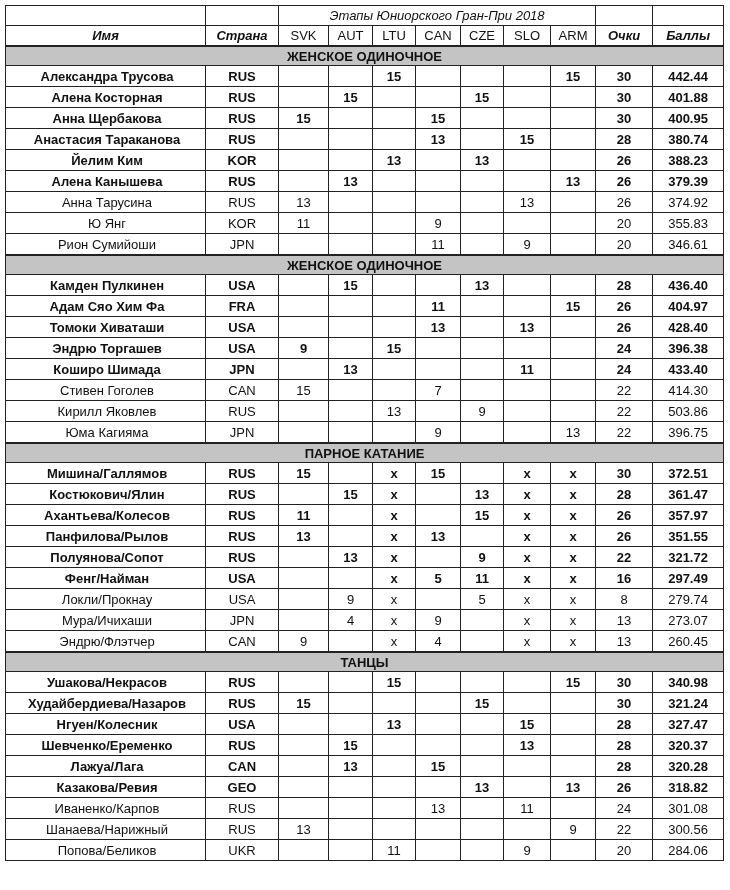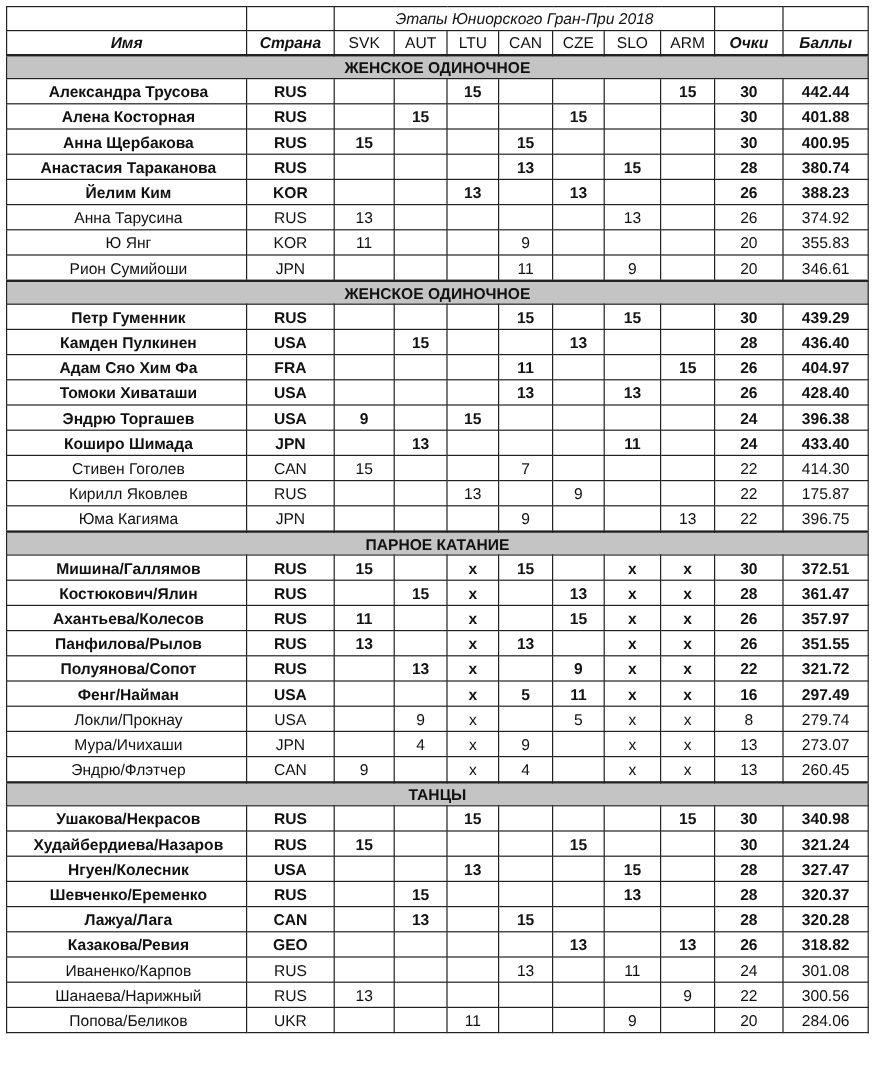--- a/index.html
+++ b/index.html
@@ -113,20 +113,33 @@
         <td></td>
         <td></td>
         <td>13</td>
         <td></td>
         <td>13</td>
         <td></td>
         <td></td>
         <td>26</td>
         <td>388.23</td>
       </tr>
+      <tr class="bold">
+        <td class="name">Алена Канышева</td>
+        <td>RUS</td>
+        <td></td>
+        <td>13</td>
+        <td></td>
+        <td></td>
+        <td></td>
+        <td></td>
+        <td>13</td>
+        <td>26</td>
+        <td>379.39</td>
+      </tr>
       <tr class="">
         <td class="name">Анна Тарусина</td>
         <td>RUS</td>
         <td>13</td>
         <td></td>
         <td></td>
         <td></td>
         <td></td>
         <td>13</td>
         <td></td>
@@ -156,33 +169,20 @@
         <td></td>
         <td>9</td>
         <td></td>
         <td>20</td>
         <td>346.61</td>
       </tr>
       <tr class="section">
         <td colspan="11">ЖЕНСКОЕ ОДИНОЧНОЕ</td>
       </tr>
       <tr class="bold">
-        <td class="name">Петр Гуменник</td>
-        <td>RUS</td>
-        <td></td>
-        <td></td>
-        <td></td>
-        <td>15</td>
-        <td></td>
-        <td>15</td>
-        <td></td>
-        <td>30</td>
-        <td>439.29</td>
-      </tr>
-      <tr class="bold">
         <td class="name">Камден Пулкинен</td>
         <td>USA</td>
         <td></td>
         <td>15</td>
         <td></td>
         <td></td>
         <td>13</td>
         <td></td>
         <td></td>
         <td>28</td>
@@ -257,21 +257,21 @@
         <td class="name">Кирилл Яковлев</td>
         <td>RUS</td>
         <td></td>
         <td></td>
         <td>13</td>
         <td></td>
         <td>9</td>
         <td></td>
         <td></td>
         <td>22</td>
-        <td>175.87</td>
+        <td>503.86</td>
       </tr>
       <tr class="">
         <td class="name">Юма Кагияма</td>
         <td>JPN</td>
         <td></td>
         <td></td>
         <td></td>
         <td>9</td>
         <td></td>
         <td></td>

